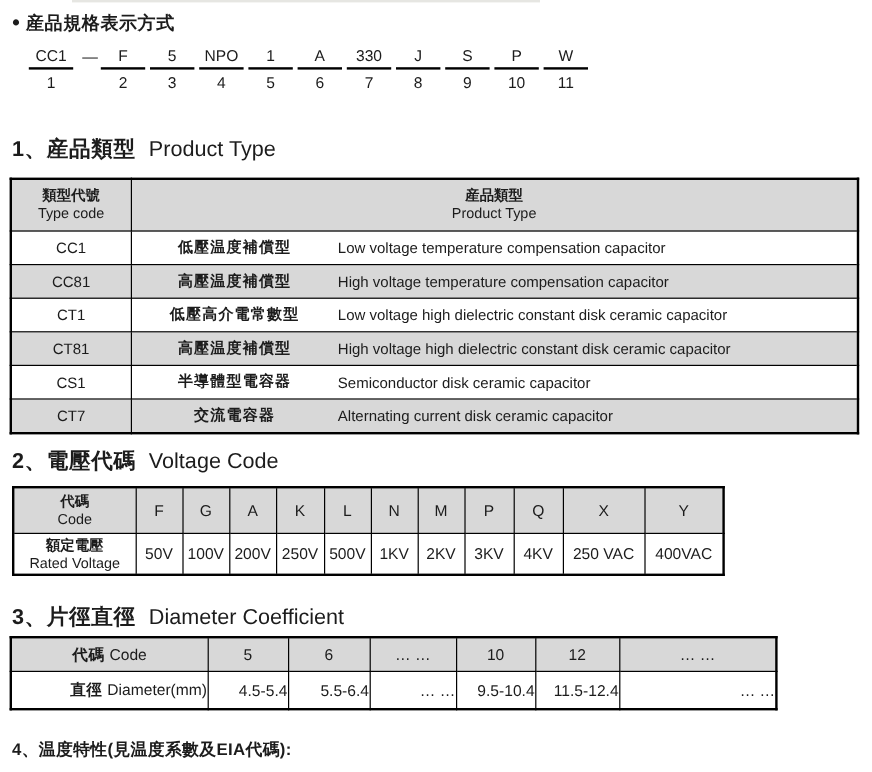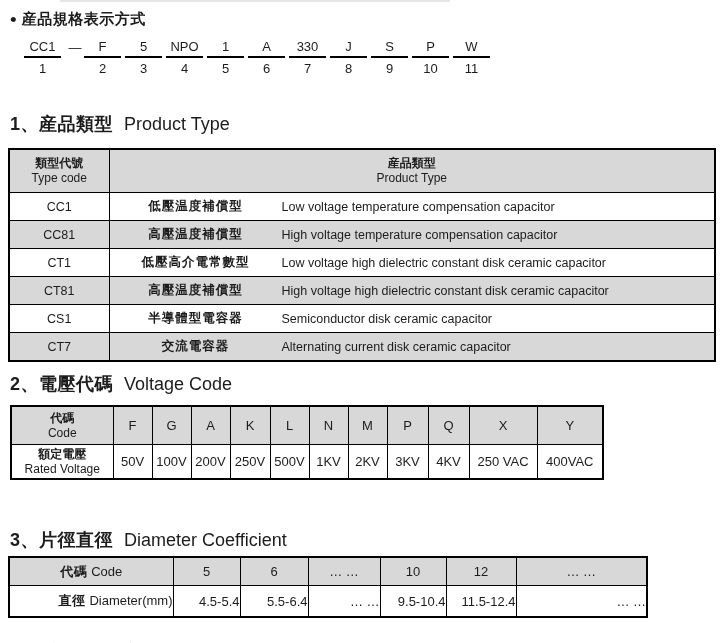--- a/index.html
+++ b/index.html
@@ -21,21 +21,21 @@
   .pn-seg{width:37px;margin-right:4px;text-align:center;}
   .pn-code{border-bottom:2px solid #000;padding-bottom:1px;min-height:16px;}
   .pn-num{padding-top:3px;}
   .pn-dash{width:19px;text-align:center;padding-top:1px;letter-spacing:-1px;}
 
   
   .sec-heading{font-size:18px;margin-left:10px;}
   .sec-heading .zh{font-weight:bold;margin-right:6px;letter-spacing:.5px;}
   .h1{margin-top:36px;}
   .h2{margin-top:10px;}
-  .h3{margin-top:48px;}
+  .h3{margin-top:22px;}
 
   
   table{border-collapse:collapse;table-layout:fixed;}
   td{border:1px solid #000;text-align:center;vertical-align:middle;padding:0;}
   table{border:2px solid #000;}
   .gray{background:#d8d8d8;}
   .twoline{line-height:1.25;font-size:12px;}
 
   
   .t1{margin:12px 0 0 8px;width:708px;font-size:12.5px;}

